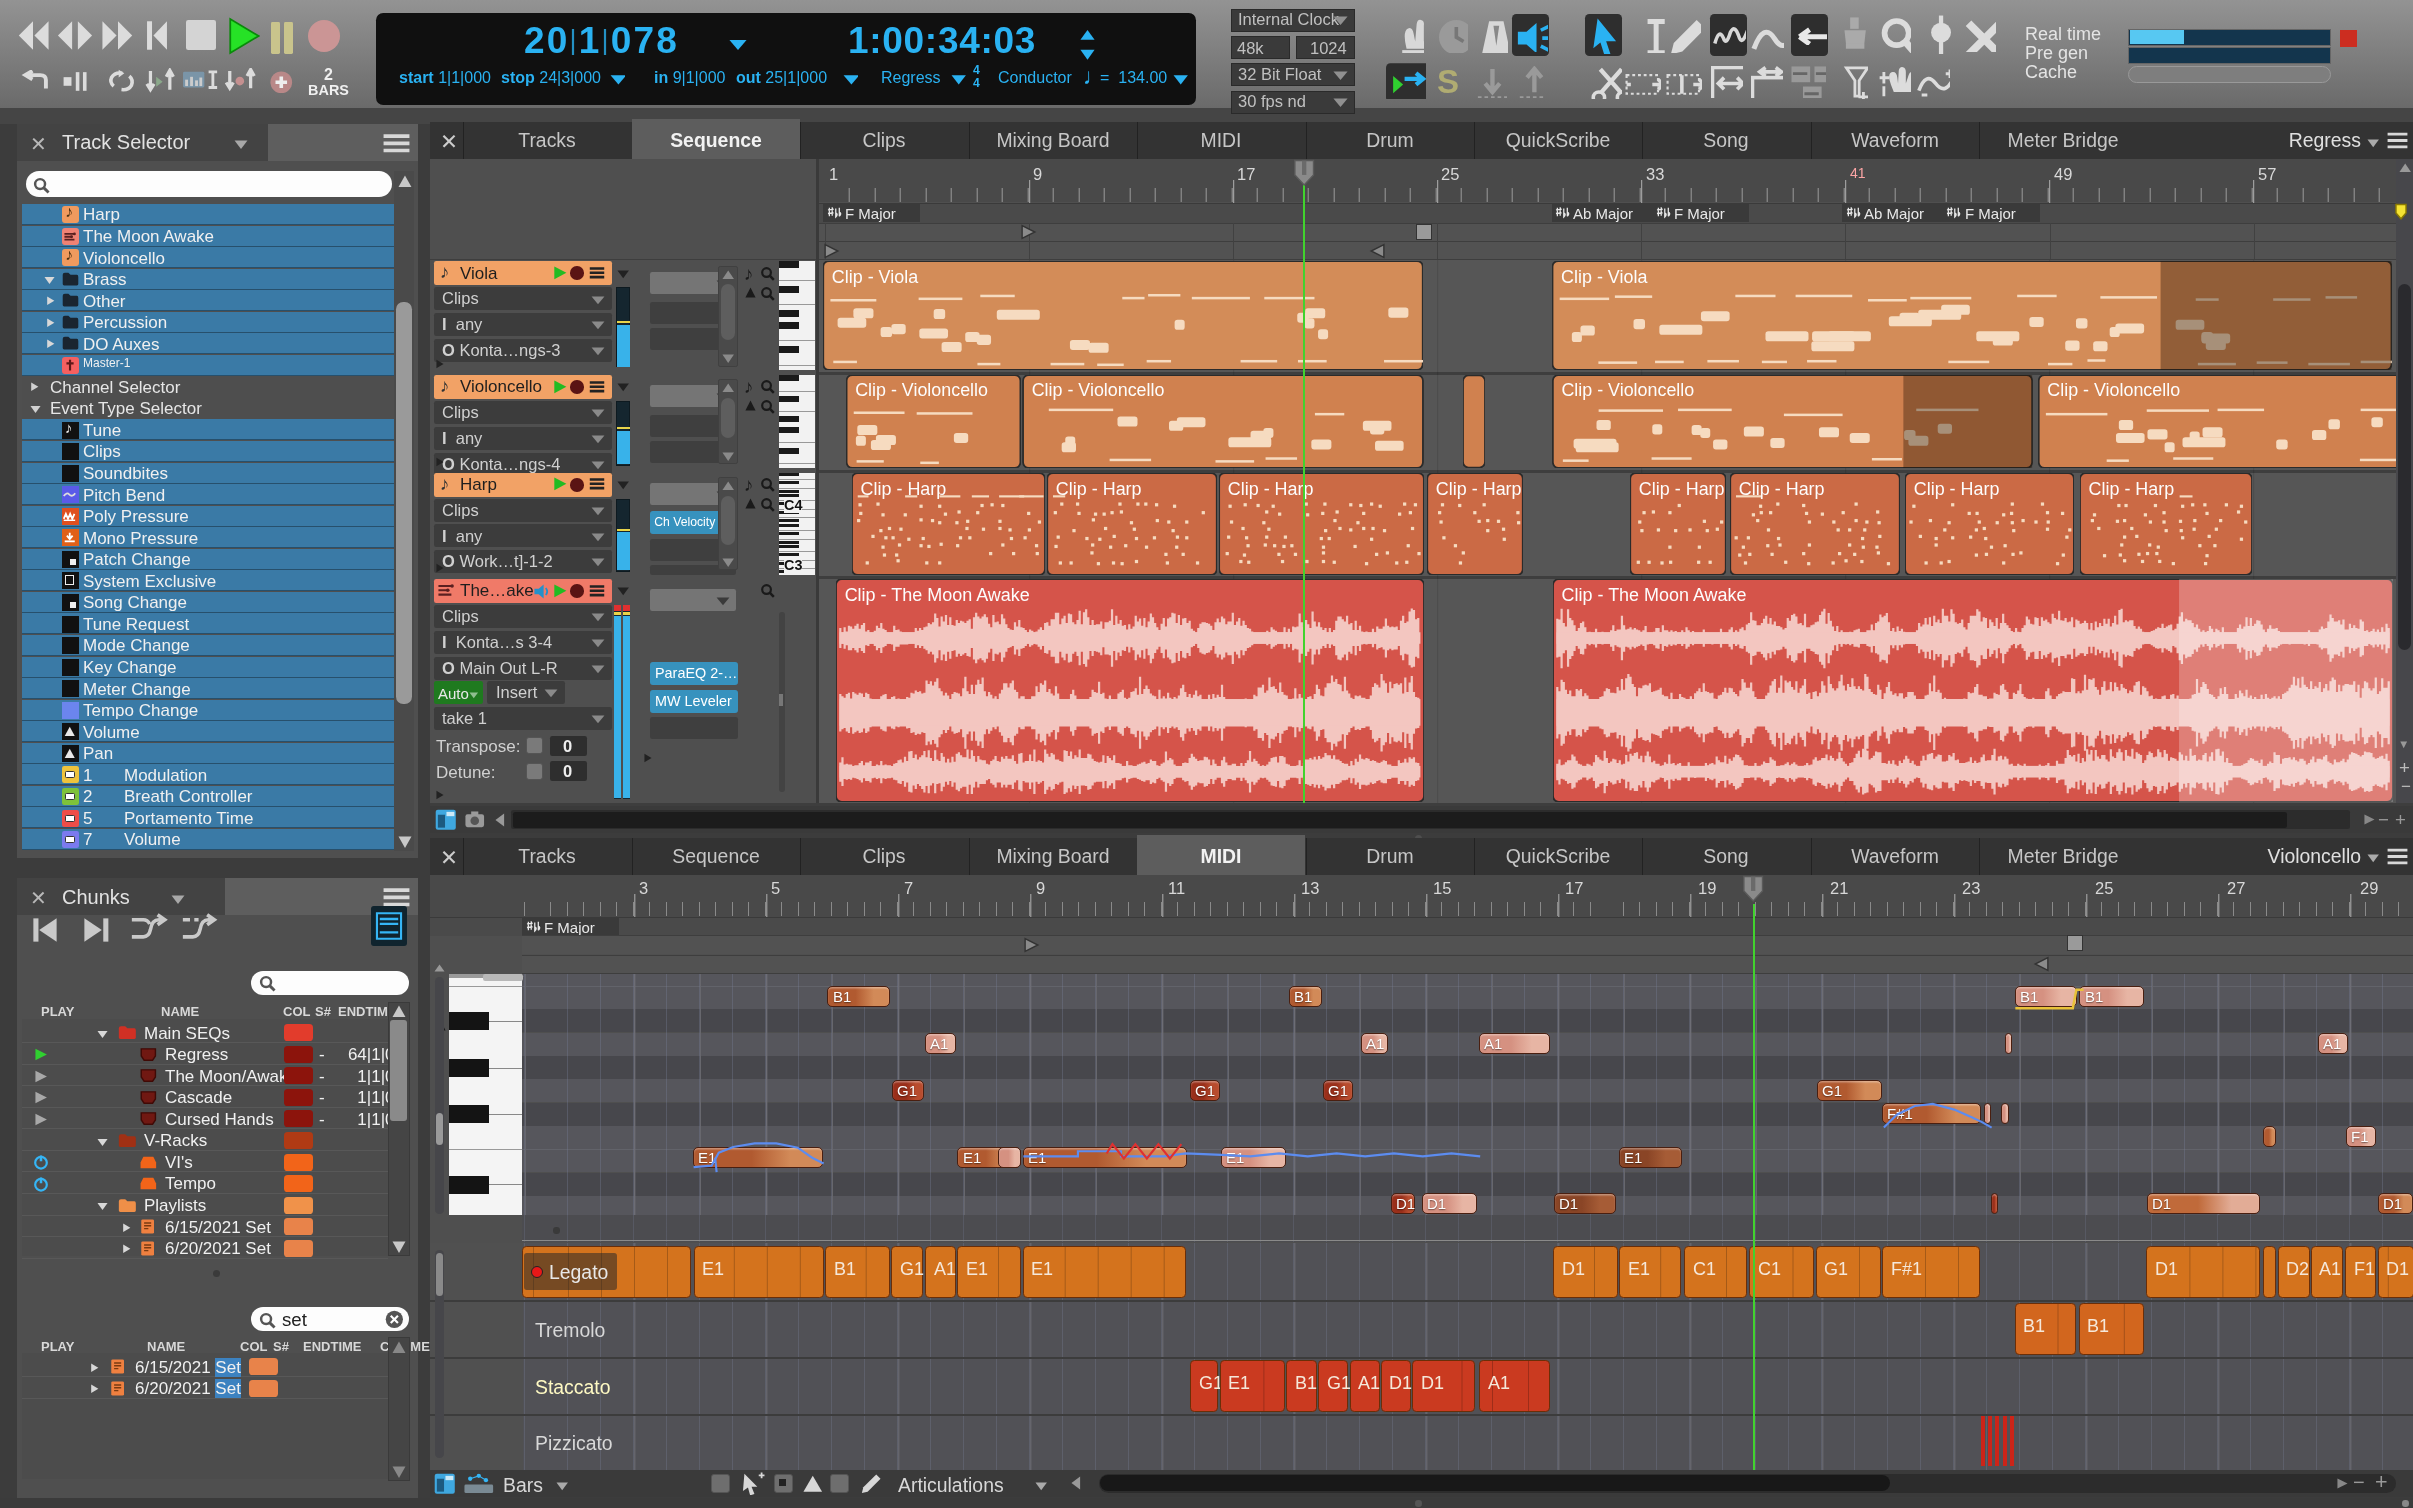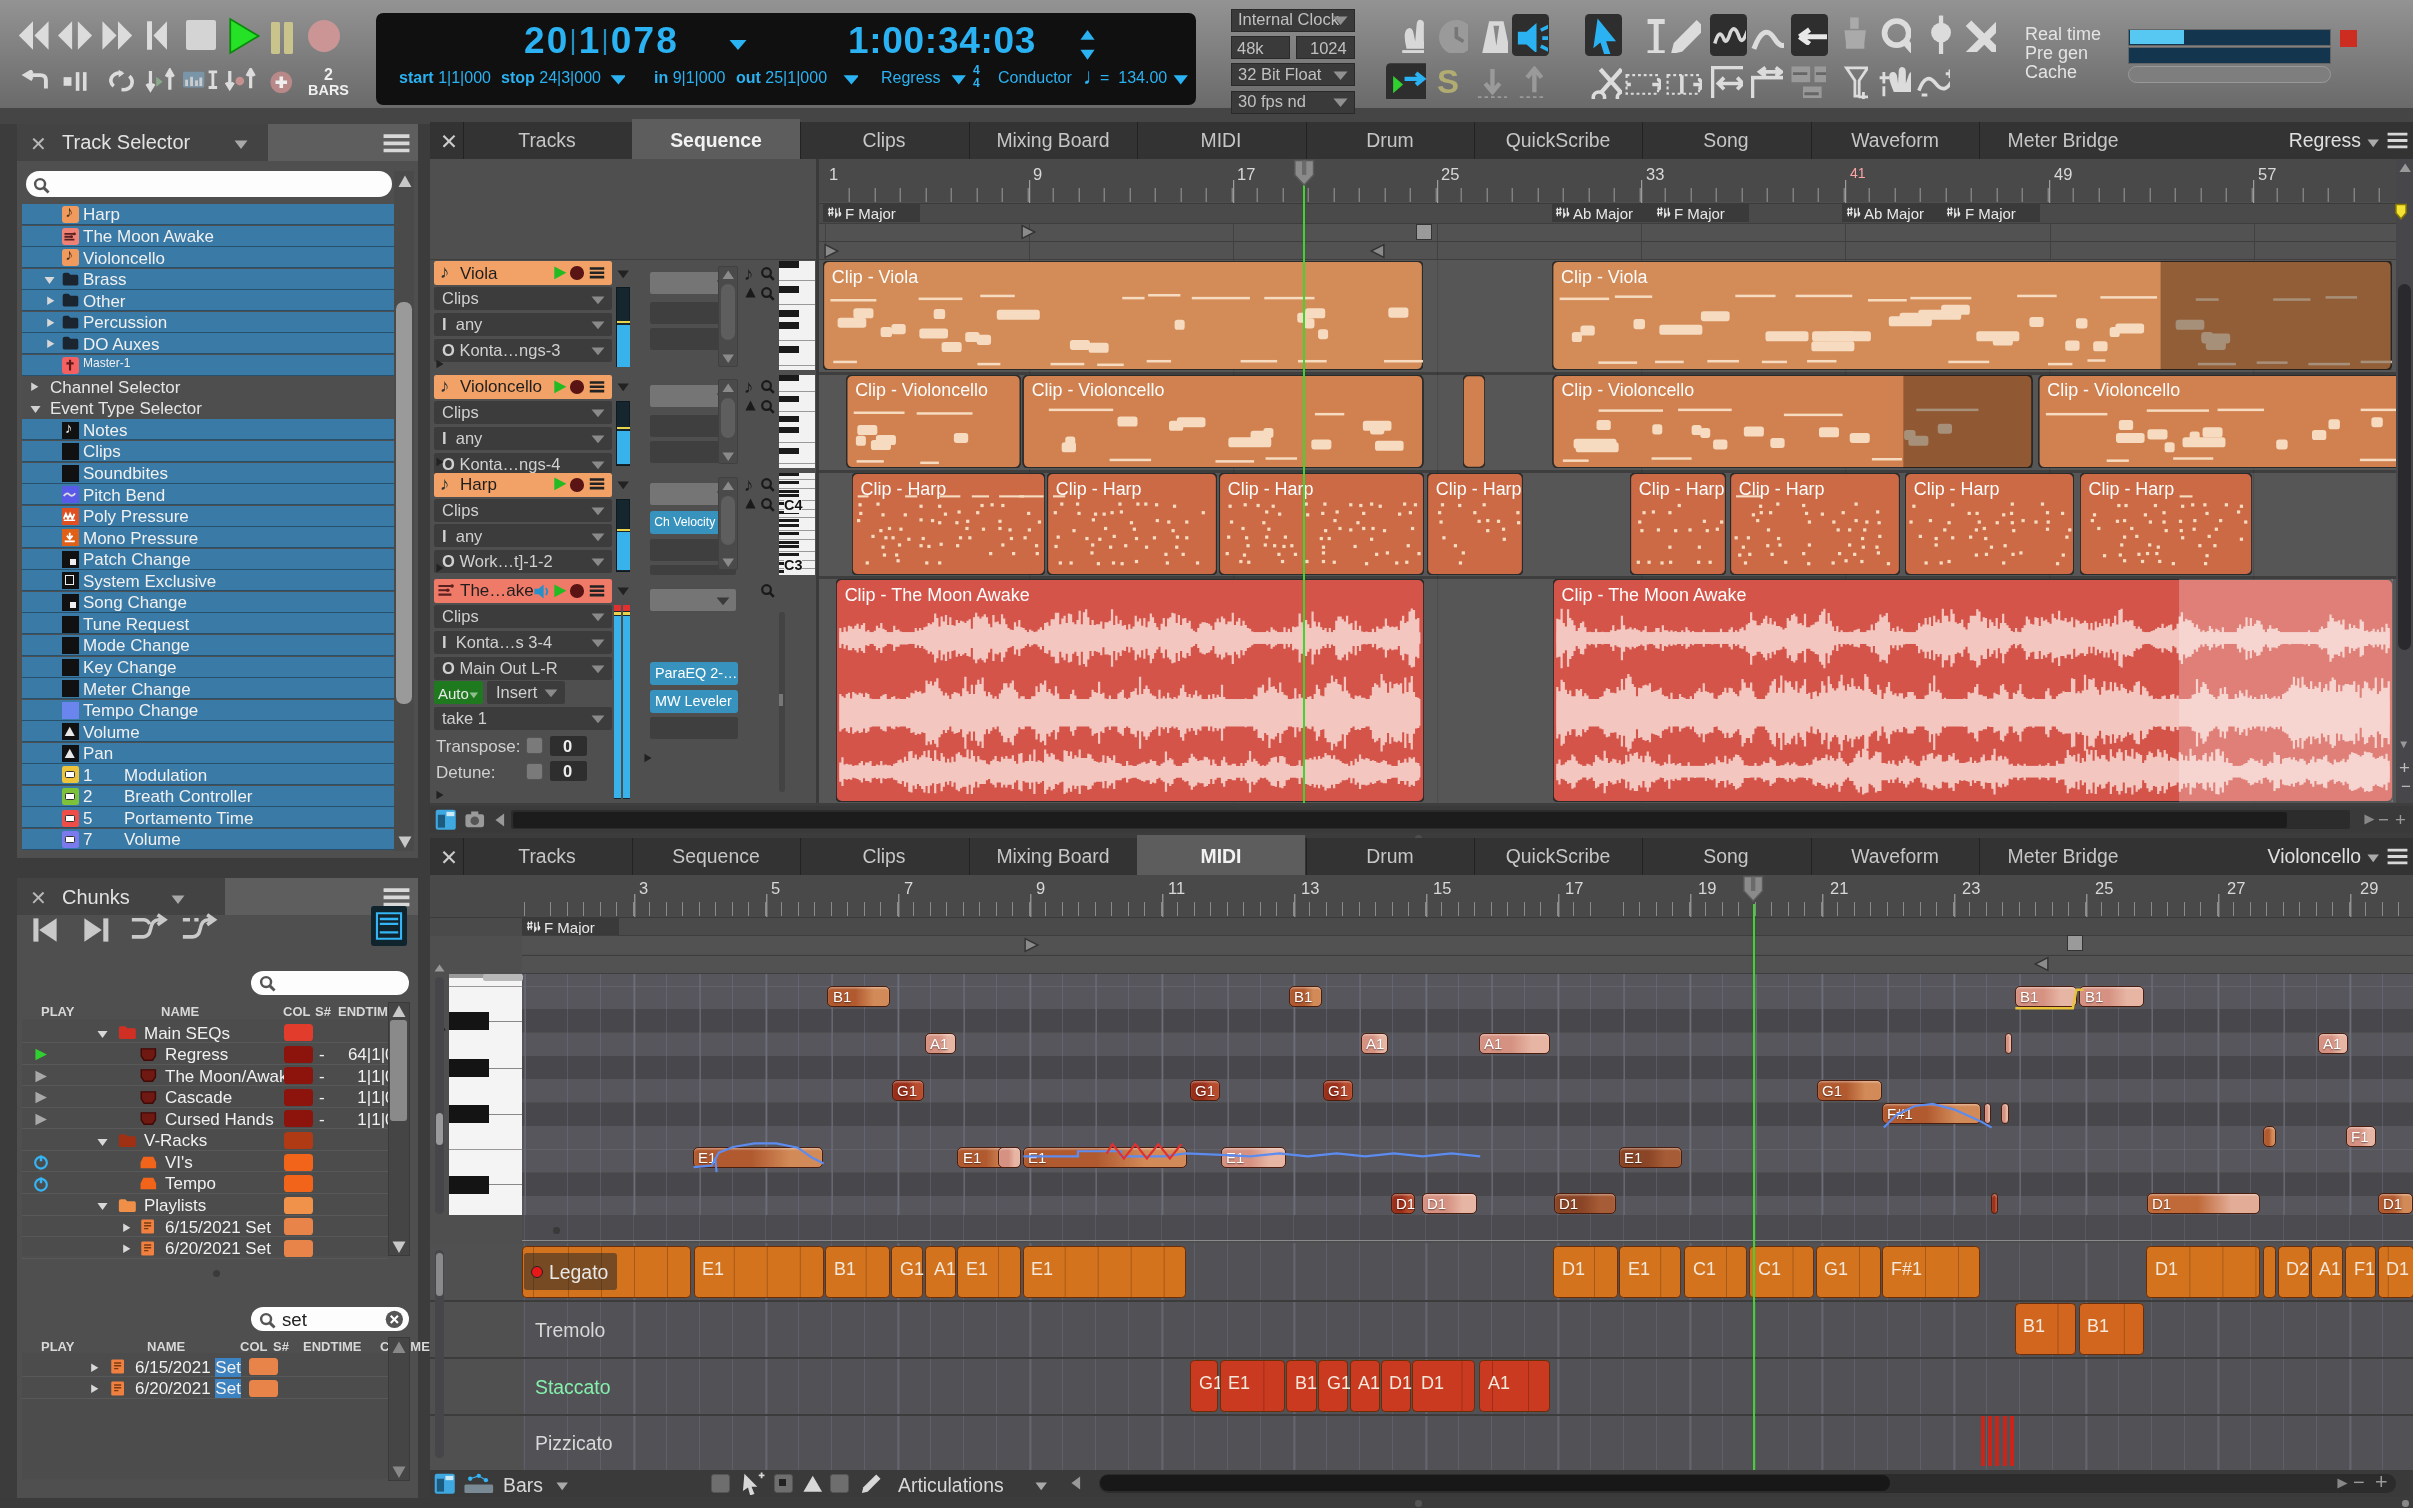--- a/index.html
+++ b/index.html
@@ -319,21 +319,21 @@
     </svg>
 <div class="a" style="left:50px;top:378px;font-size:17px;color:#e6e6e6;white-space:nowrap;">Channel Selector</div>
 <div class="a" style="left:21.5px;top:398px;width:372px;height:21.5px;background:#4e4e4e;"></div>
 <svg class="a" style="left:29px;top:403px;" width="13" height="11.5" viewBox="0 0 18 16">
       <polygon points="2,4 16,4 9,14" fill="#d0d0d0"></polygon>
     </svg>
 <div class="a" style="left:50px;top:399px;font-size:17px;color:#e6e6e6;white-space:nowrap;">Event Type Selector</div>
 <div class="a" style="left:21.5px;top:419px;width:372px;height:21px;background:#3a7aa6;border-bottom:1.1px solid #27506c;"></div>
 <div class="a" style="left:62px;top:422px;width:16.5px;height:16.5px;background:#111;"></div>
 <div class="a" style="left:65px;top:419px;font-size:15px;color:#eee;white-space:nowrap;">♪</div>
-<div class="a" style="left:83px;top:421px;font-size:17px;color:#f0f0f0;white-space:nowrap;">Notes</div>
+<div class="a" style="left:83px;top:421px;font-size:17px;color:#f0f0f0;white-space:nowrap;">Tune</div>
 <div class="a" style="left:21.5px;top:441px;width:372px;height:21px;background:#3a7aa6;border-bottom:1.1px solid #27506c;"></div>
 <div class="a" style="left:62px;top:443px;width:16.5px;height:16.5px;background:#111;"></div>
 <div class="a" style="left:83px;top:442px;font-size:17px;color:#f0f0f0;white-space:nowrap;">Clips</div>
 <div class="a" style="left:21.5px;top:463px;width:372px;height:21px;background:#3a7aa6;border-bottom:1.1px solid #27506c;"></div>
 <div class="a" style="left:62px;top:465px;width:16.5px;height:16.5px;background:#111;"></div>
 <div class="a" style="left:83px;top:464px;font-size:17px;color:#f0f0f0;white-space:nowrap;">Soundbites</div>
 <div class="a" style="left:21.5px;top:484px;width:372px;height:21px;background:#3a7aa6;border-bottom:1.1px solid #27506c;"></div>
 <div class="a" style="left:62px;top:486px;width:16.5px;height:16.5px;background:#5a5ae8;"></div>
 <svg class="a" style="left:63px;top:491px;" width="13.6" height="7.2" viewBox="0 0 19 10">
       <path d="M1 7 Q5 1 9 5 Q13 9 17 3" stroke="#ddd" stroke-width="2.5" fill="none"></path>
@@ -1837,21 +1837,21 @@
 <div class="a" style="left:553px;top:1227px;width:6.5px;height:6.5px;background:#3a3a3a;border-radius:50%;"></div>
 <div class="a" style="left:522px;top:1240px;width:1891px;height:1.4px;background:#8a8a8a;"></div>
 <div class="a" style="left:522px;top:1243px;width:1891px;height:227px;background:#515156;"></div>
 <div class="a" style="left:522px;top:1243px;width:1891px;height:227px;background:repeating-linear-gradient(90deg, transparent 0px, transparent 15.7px, rgba(120,128,155,0.30) 15.7px, rgba(120,128,155,0.30) 16.5px);background-position:13px 0;"></div>
 <div class="a" style="left:522px;top:1243px;width:1891px;height:227px;background:repeating-linear-gradient(90deg, transparent 0px, transparent 131px, #6e6e76 131px, #6e6e76 132px);background-position:-18.7px 0;"></div>
 <div class="a" style="left:430px;top:1243px;width:93px;height:227px;background:#505050;"></div>
 <div class="a" style="left:430px;top:1300px;width:1984px;height:2.2px;background:#3c3c3c;"></div>
 <div class="a" style="left:430px;top:1357px;width:1984px;height:2.2px;background:#3c3c3c;"></div>
 <div class="a" style="left:430px;top:1414px;width:1984px;height:2.2px;background:#3c3c3c;"></div>
 <div class="a" style="left:535px;top:1319px;font-size:19.4px;color:#d8d8d8;white-space:nowrap;">Tremolo</div>
-<div class="a" style="left:535px;top:1376px;font-size:19.4px;color:#86efac;white-space:nowrap;">Staccato</div>
+<div class="a" style="left:535px;top:1376px;font-size:19.4px;color:#fef9c3;white-space:nowrap;">Staccato</div>
 <div class="a" style="left:535px;top:1432px;font-size:19.4px;color:#d8d8d8;white-space:nowrap;">Pizzicato</div>
 <div class="a" style="left:435px;top:1250px;width:8.6px;height:208px;background:#46464a;border-radius:4.3px;"></div>
 <div class="a" style="left:436px;top:1253px;width:7.2px;height:43px;background:#8a8a8a;border-radius:3.6px;"></div>
 <div class="a" style="left:522px;top:1246px;width:169px;height:52px;background:#d4731d;border:1.4px solid #6a2e08;border-radius:4.3px;background-image:repeating-linear-gradient(90deg, transparent 0px, transparent 15.7px, rgba(0,0,0,0.22) 15.7px, rgba(0,0,0,0.22) 16.5px);background-position:13px 0;"></div>
 <div class="a" style="left:694px;top:1246px;width:130px;height:52px;background:#d4731d;border:1.4px solid #6a2e08;border-radius:4.3px;background-image:repeating-linear-gradient(90deg, transparent 0px, transparent 15.7px, rgba(0,0,0,0.22) 15.7px, rgba(0,0,0,0.22) 16.5px);background-position:6.8px 0;"></div>
 <div class="a" style="left:702px;top:1259px;font-size:18px;color:#f5e8da;white-space:nowrap;">E1</div>
 <div class="a" style="left:825px;top:1246px;width:65px;height:52px;background:#d4731d;border:1.4px solid #6a2e08;border-radius:4.3px;background-image:repeating-linear-gradient(90deg, transparent 0px, transparent 15.7px, rgba(0,0,0,0.22) 15.7px, rgba(0,0,0,0.22) 16.5px);background-position:7.7px 0;"></div>
 <div class="a" style="left:834px;top:1259px;font-size:18px;color:#f5e8da;white-space:nowrap;">B1</div>
 <div class="a" style="left:891px;top:1246px;width:32px;height:52px;background:#d4731d;border:1.4px solid #6a2e08;border-radius:4.3px;background-image:repeating-linear-gradient(90deg, transparent 0px, transparent 15.7px, rgba(0,0,0,0.22) 15.7px, rgba(0,0,0,0.22) 16.5px);background-position:7.8px 0;"></div>
 <div class="a" style="left:900px;top:1259px;font-size:18px;color:#f5e8da;white-space:nowrap;">G1</div>

